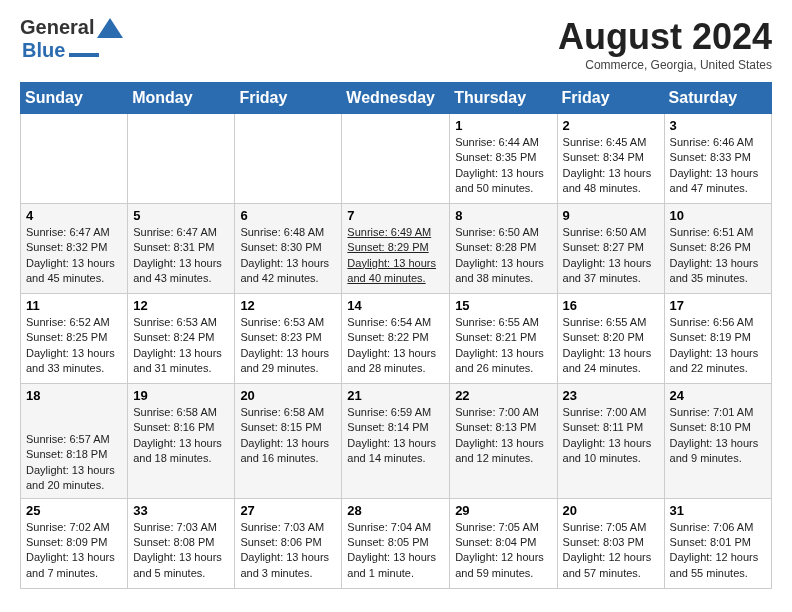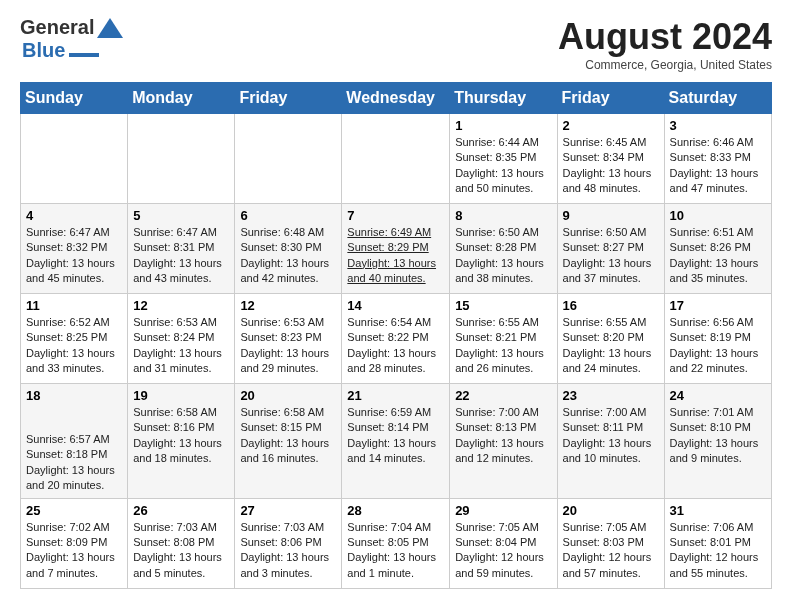--- a/index.html
+++ b/index.html
@@ -313,21 +313,21 @@
       </tr>
       <tr>
         <td>
           <span class="day-number">25</span>
           <div class="day-info" style="white-space: pre-line;">Sunrise: 7:02 AM
 Sunset: 8:09 PM
 Daylight: 13 hours
 and 7 minutes.</div>
         </td>
         <td>
-          <span class="day-number">26</span>
+          <span class="day-number">33</span>
           <div class="day-info" style="white-space: pre-line;">Sunrise: 7:03 AM
 Sunset: 8:08 PM
 Daylight: 13 hours
 and 5 minutes.</div>
         </td>
         <td>
           <span class="day-number">27</span>
           <div class="day-info" style="white-space: pre-line;">Sunrise: 7:03 AM
 Sunset: 8:06 PM
 Daylight: 13 hours

